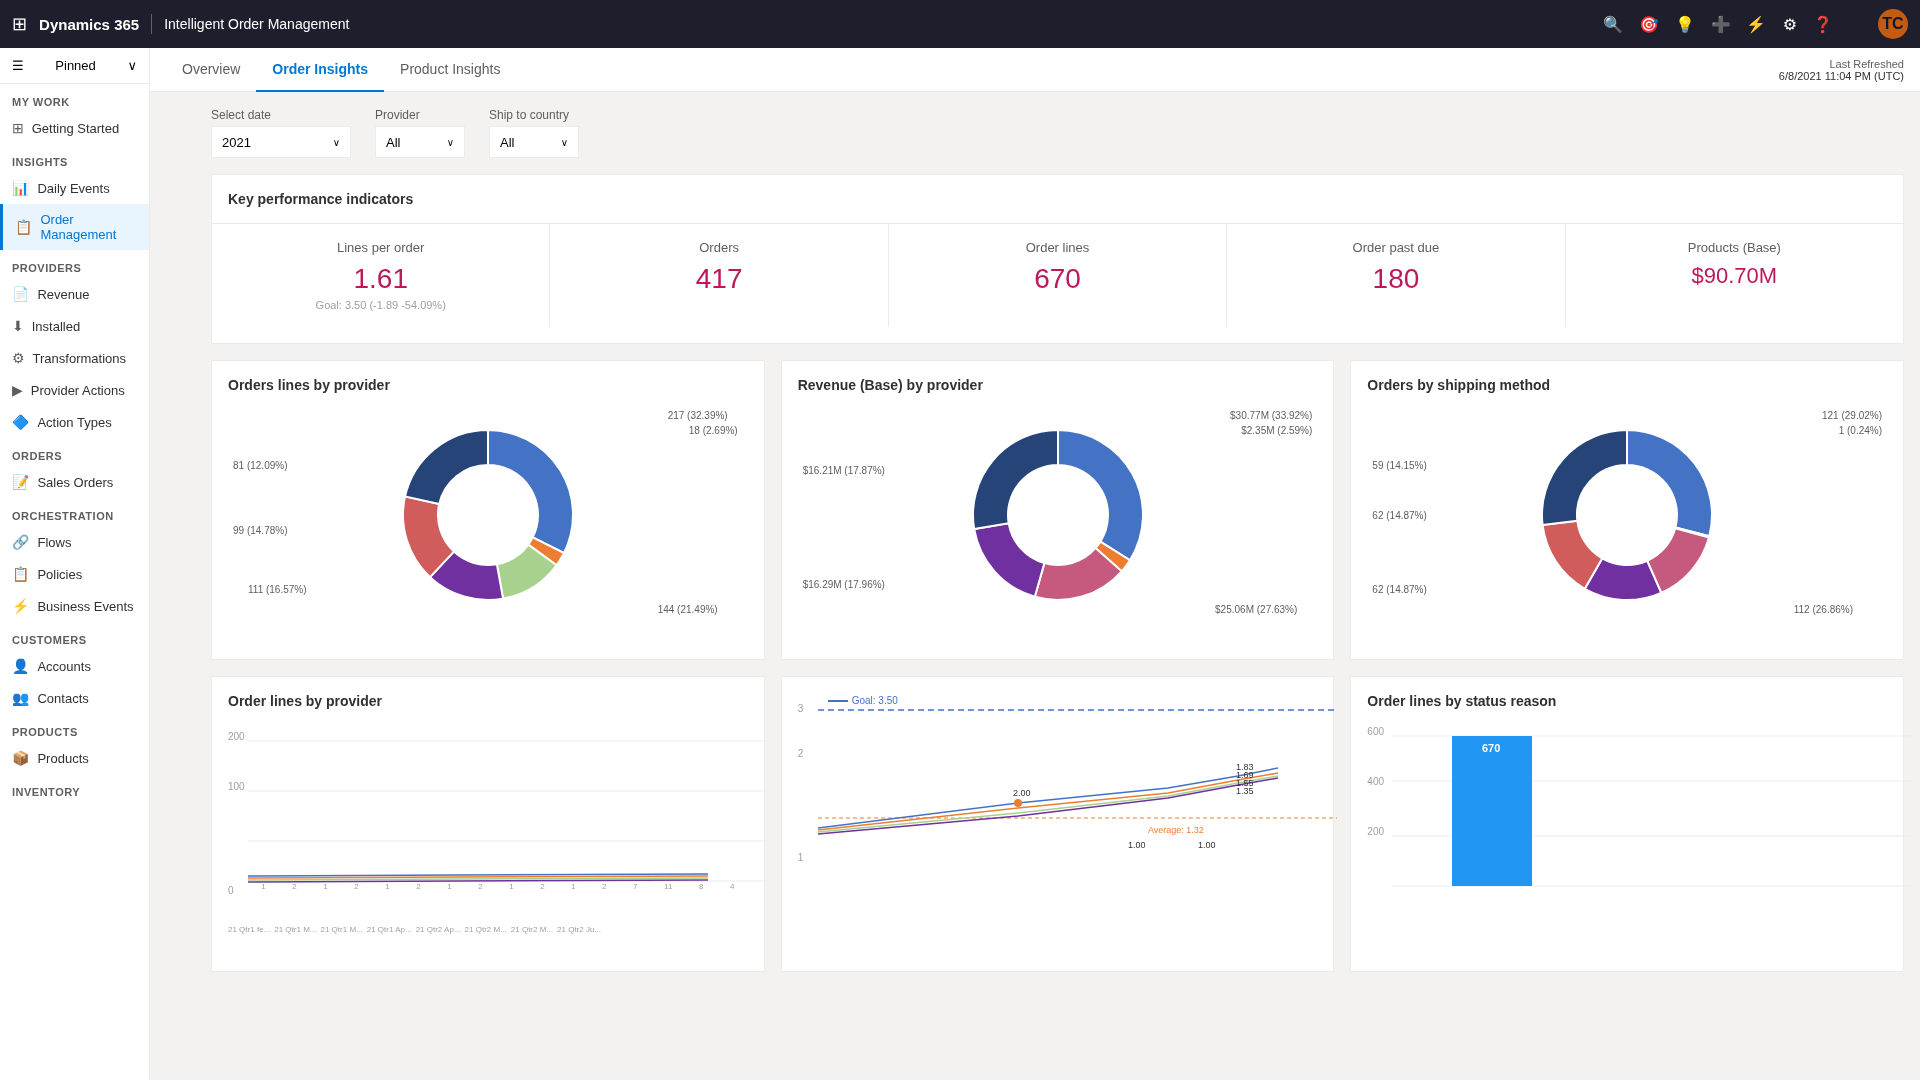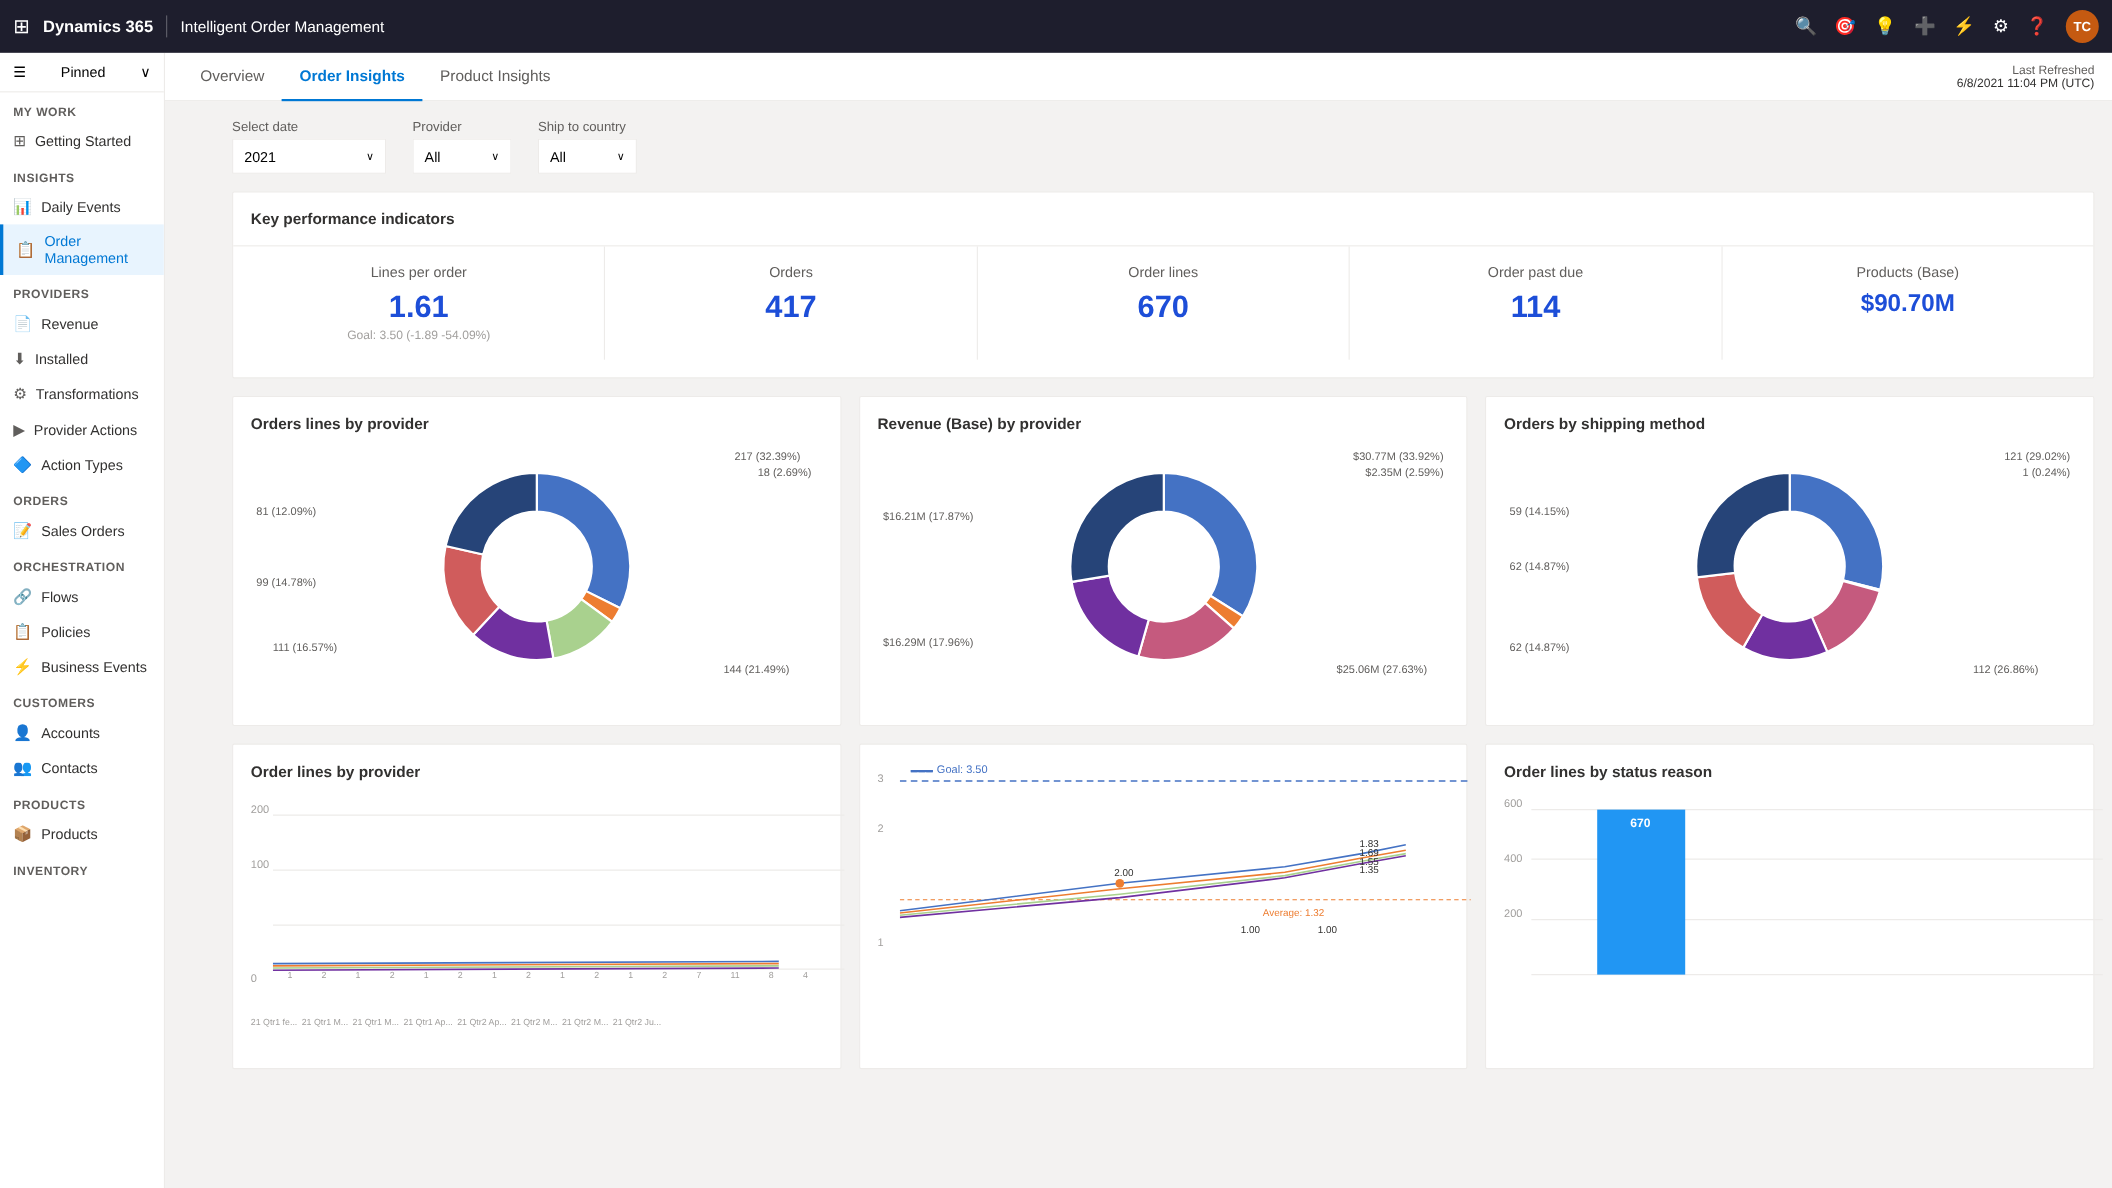--- a/index.html
+++ b/index.html
@@ -19,21 +19,21 @@
     }
     .top-nav-waffle { color: white; font-size: 18px; cursor: pointer; }
     .top-nav-brand { color: white; font-size: 15px; font-weight: 600; }
     .top-nav-divider { width: 1px; height: 20px; background: rgba(255,255,255,0.3); }
     .top-nav-title { color: white; font-size: 14px; }
     .top-nav-icons { display: flex; gap: 16px; margin-left: auto; align-items: center; }
     .top-nav-icons span { color: white; font-size: 16px; cursor: pointer; }
     .top-nav-avatar {
       width: 30px; height: 30px; background: #c55a11;
       border-radius: 50%; display: flex; align-items: center;
-      justify-content: center; color: #ffffff; font-size: 12px; font-weight: 600; cursor: pointer;
+      justify-content: center; color: #0f172a; font-size: 16px; font-weight: 600; cursor: pointer; margin-left: 29px;
     }
 
     
     .layout { display: flex; flex: 1; overflow: hidden; }
 
     
     .sidebar {
       width: 150px;
       background: #fff;
       border-right: 1px solid #edebe9;
@@ -104,21 +104,21 @@
       border-radius: 2px; margin-bottom: 16px; padding: 16px 0;
     }
     .kpi-title { font-size: 14px; font-weight: 600; color: #323130; padding: 0 16px 16px; }
     .kpi-row { display: flex; border-top: 1px solid #edebe9; }
     .kpi-item {
       flex: 1; padding: 16px; text-align: center;
       border-right: 1px solid #edebe9;
     }
     .kpi-item:last-child { border-right: none; }
     .kpi-item-label { font-size: 13px; color: #605e5c; margin-bottom: 8px; }
-    .kpi-item-value { font-size: 28px; font-weight: 700; color: #1d4ed8; }
+    .kpi-item-value { font-size: 28px; font-weight: 400; color: #be185d; }
     .kpi-item-sub { font-size: 11px; color: #a19f9d; margin-top: 4px; }
 
     
     .charts-row { display: flex; gap: 16px; margin-bottom: 16px; }
     .chart-card {
       background: white; border: 1px solid #edebe9;
       border-radius: 2px; flex: 1; padding: 16px; min-height: 300px;
     }
     .chart-card-title { font-size: 14px; font-weight: 600; color: #323130; margin-bottom: 12px; }
 
@@ -291,21 +291,21 @@
           <div class="kpi-item">
             <div class="kpi-item-label">Orders</div>
             <div class="kpi-item-value">417</div>
           </div>
           <div class="kpi-item">
             <div class="kpi-item-label">Order lines</div>
             <div class="kpi-item-value">670</div>
           </div>
           <div class="kpi-item">
             <div class="kpi-item-label">Order past due</div>
-            <div class="kpi-item-value">114</div>
+            <div class="kpi-item-value">180</div>
           </div>
           <div class="kpi-item">
             <div class="kpi-item-label">Products (Base)</div>
             <div class="kpi-item-value" style="font-size:22px;">$90.70M</div>
           </div>
         </div>
       </div>
 
       <div class="charts-row">
 

